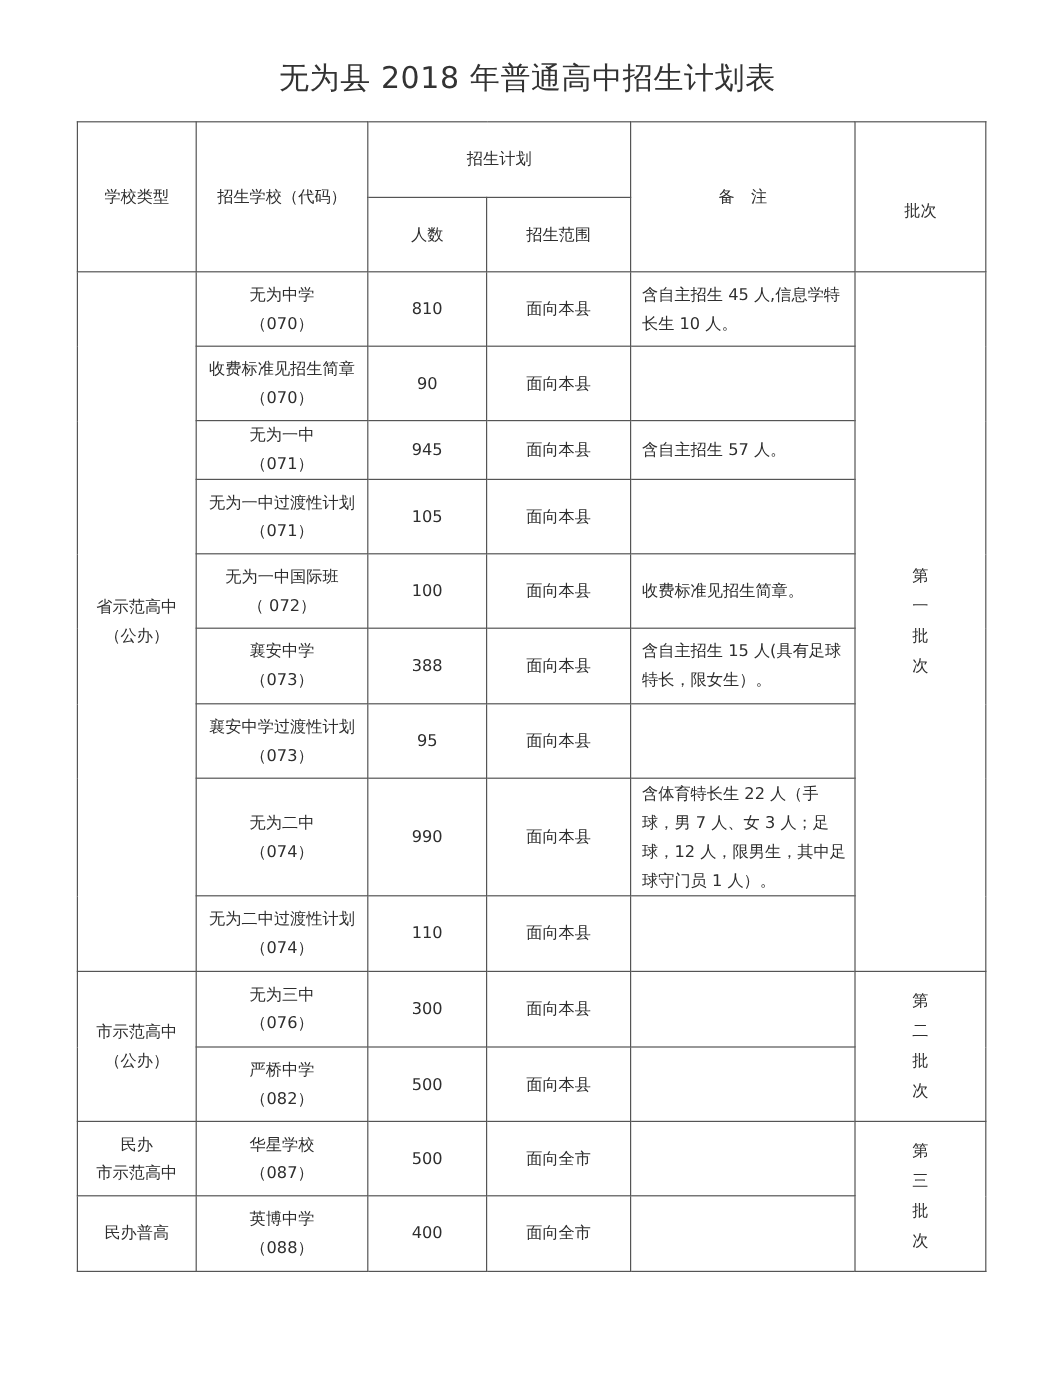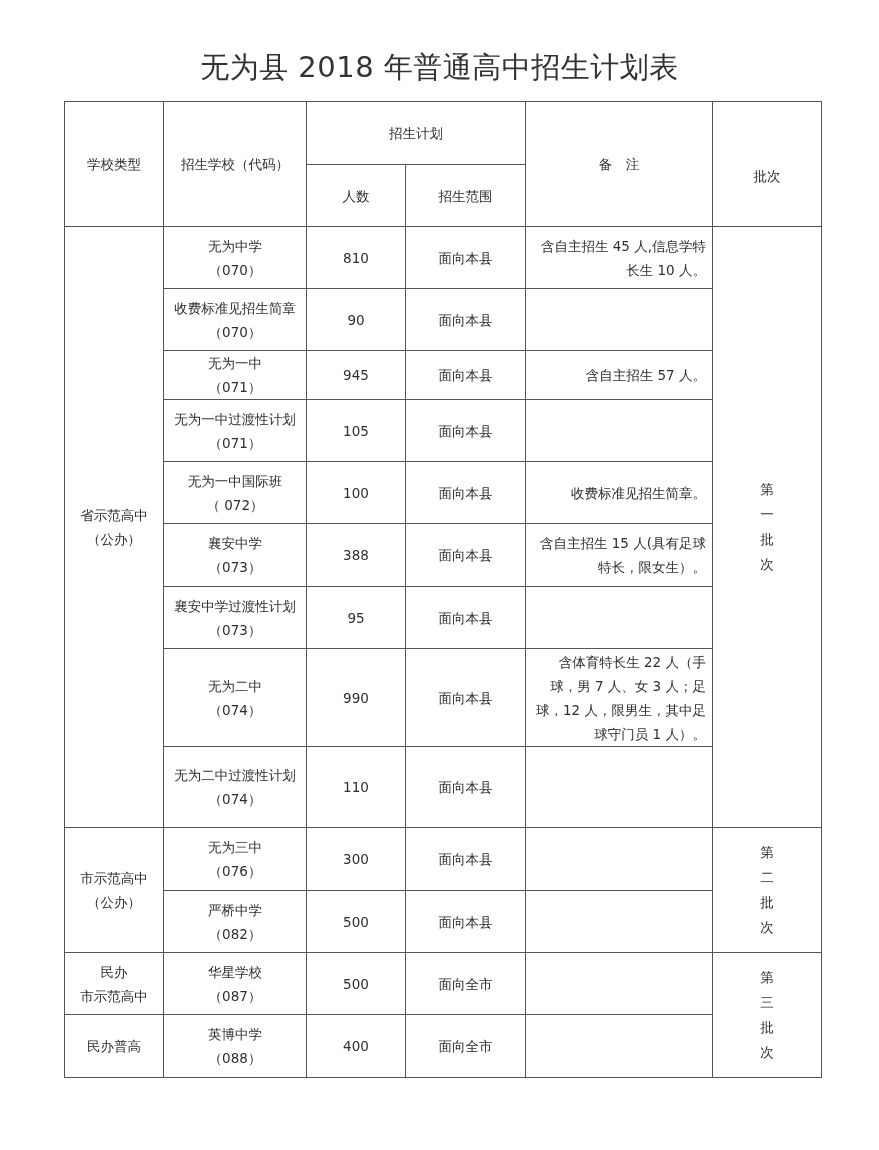--- a/index.html
+++ b/index.html
@@ -3,35 +3,35 @@
 <meta charset="utf-8">
 <style>
   html, body { margin: 0; padding: 0; background: #ffffff; }
   body {
     width: 879px; height: 1150px; position: relative; overflow: hidden;
     font-family: "DejaVu Sans", "Liberation Sans", sans-serif;
     color: #2a2a2a;
   }
   .title {
     position: absolute; left: 0; top: 48px; width: 879px;
-    text-align: center; font-size: 29px; color: #333333; letter-spacing: 0.5px;
+    text-align: center; font-size: 25px; color: #333333; letter-spacing: 0.5px;
   }
   table.plan {
     position: absolute; left: 64px; top: 101px;
     border-collapse: collapse; table-layout: fixed;
     width: 757px;
   }
   table.plan td {
     border: 1.3px solid #555555;
     text-align: center; vertical-align: middle;
     font-size: 13.5px; line-height: 24px; padding: 0;
     color: #2e2e2e;
   }
   table.plan td.note {
-    text-align: right; padding: 0 6px 0 9px; line-height: 24px;
+    text-align: left; padding: 0 6px 0 9px; line-height: 24px;
   }
   table.plan td.batch { line-height: 25px; }
   .num { font-size: 14px; }
   .vert span { display: block; }
 </style>
 </head>
 <body>
 
 <div class="title">无为县 2018 年普通高中招生计划表</div>
 
@@ -133,21 +133,21 @@
   </tr>
   <tr style="height:98px">
     <td>
           <div>无为二中</div>
           <div>（074）</div>
         </td>
     <td class="num">990</td>
     <td>面向本县</td>
     <td class="note">含体育特长生 22 人（手球，男 7 人、女 3 人；足球，12 人，限男生，其中足球守门员 1 人）。</td>
   </tr>
-  <tr style="height:81px">
+  <tr style="height:63px">
     <td>
           <div>无为二中过渡性计划</div>
           <div>（074）</div>
         </td>
     <td class="num">110</td>
     <td>面向本县</td>
     <td class="note"></td>
   </tr>
 
   <tr style="height:63px">

